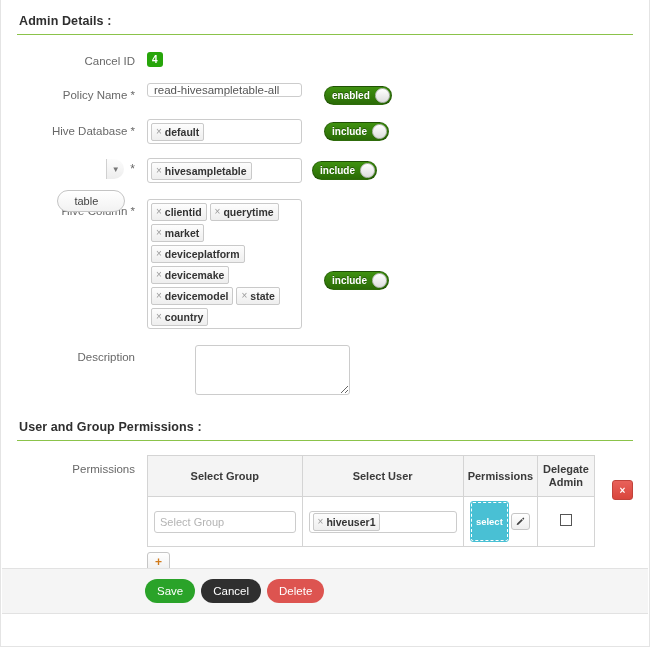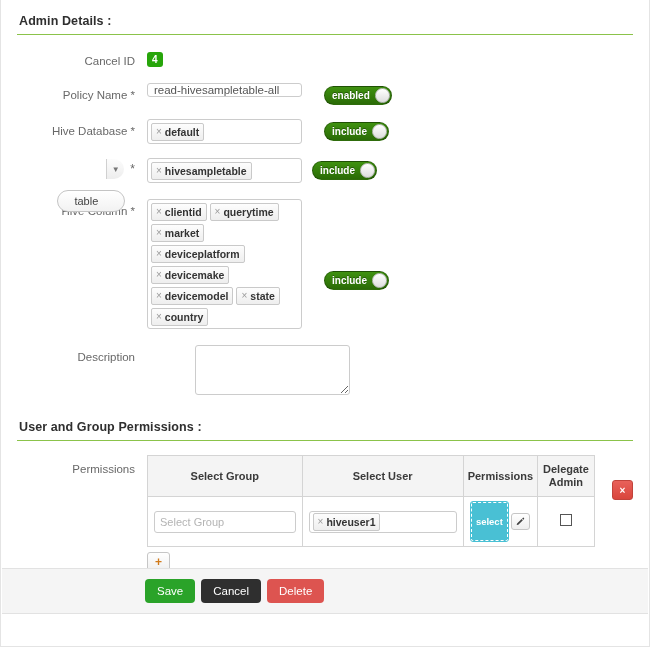--- a/index.html
+++ b/index.html
@@ -354,21 +354,21 @@
     border-top: 1px solid #e2e2e2;
     border-bottom: 1px solid #e2e2e2;
     display: flex;
     align-items: center;
     padding-left: 143px;
     gap: 6px;
     box-sizing: border-box;
   }
   .btn {
     border: none;
-    border-radius: 4px;
+    border-radius: 12px;
     color: #ffffff;
     font-family: "Liberation Sans", sans-serif;
     font-size: 11.5px;
     padding: 5px 12px;
     cursor: pointer;
     line-height: 14px;
   }
   .btn.save   { background: #2aa329; }
   .btn.cancel { background: #2f2f2f; }
   .btn.delete { background: #dd5450; }

